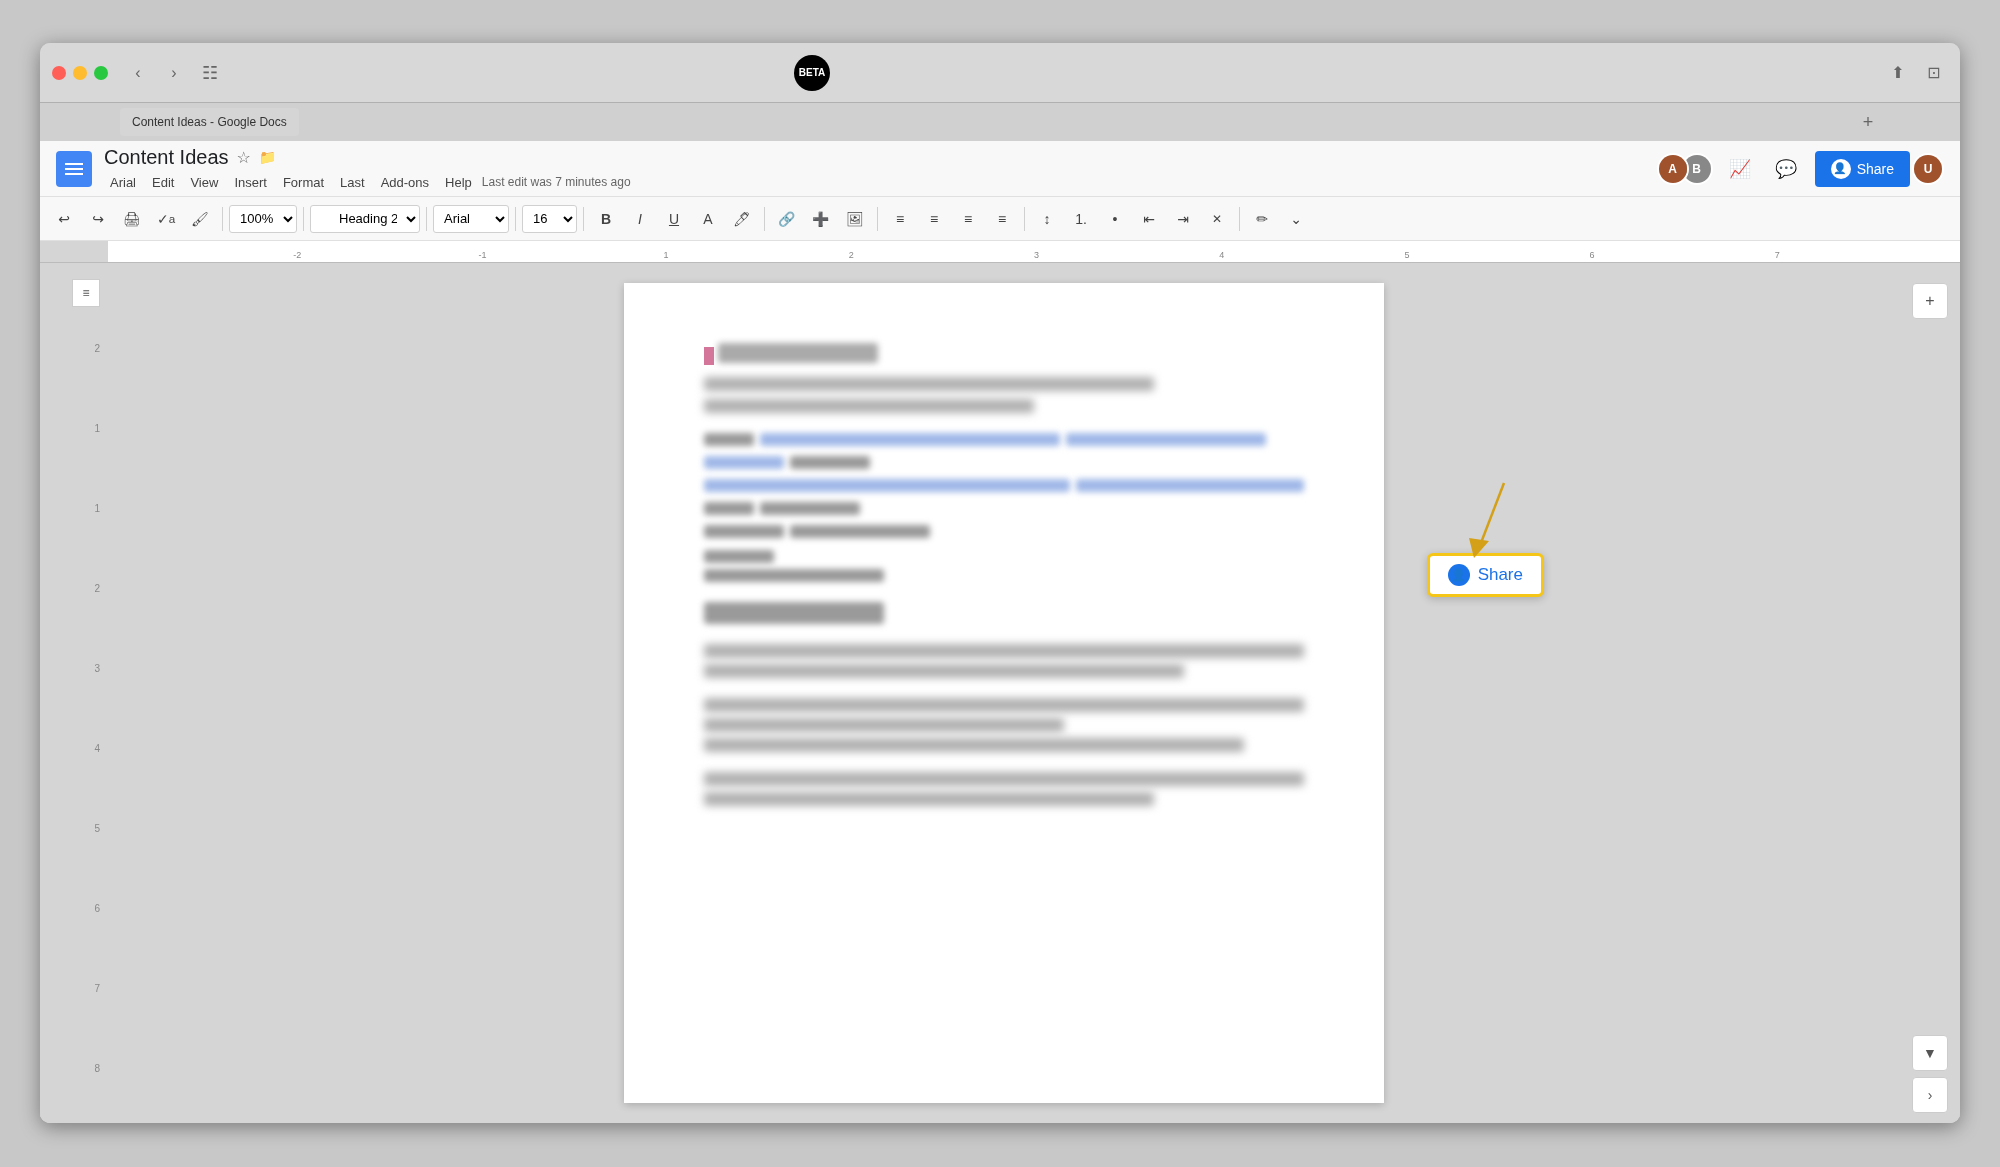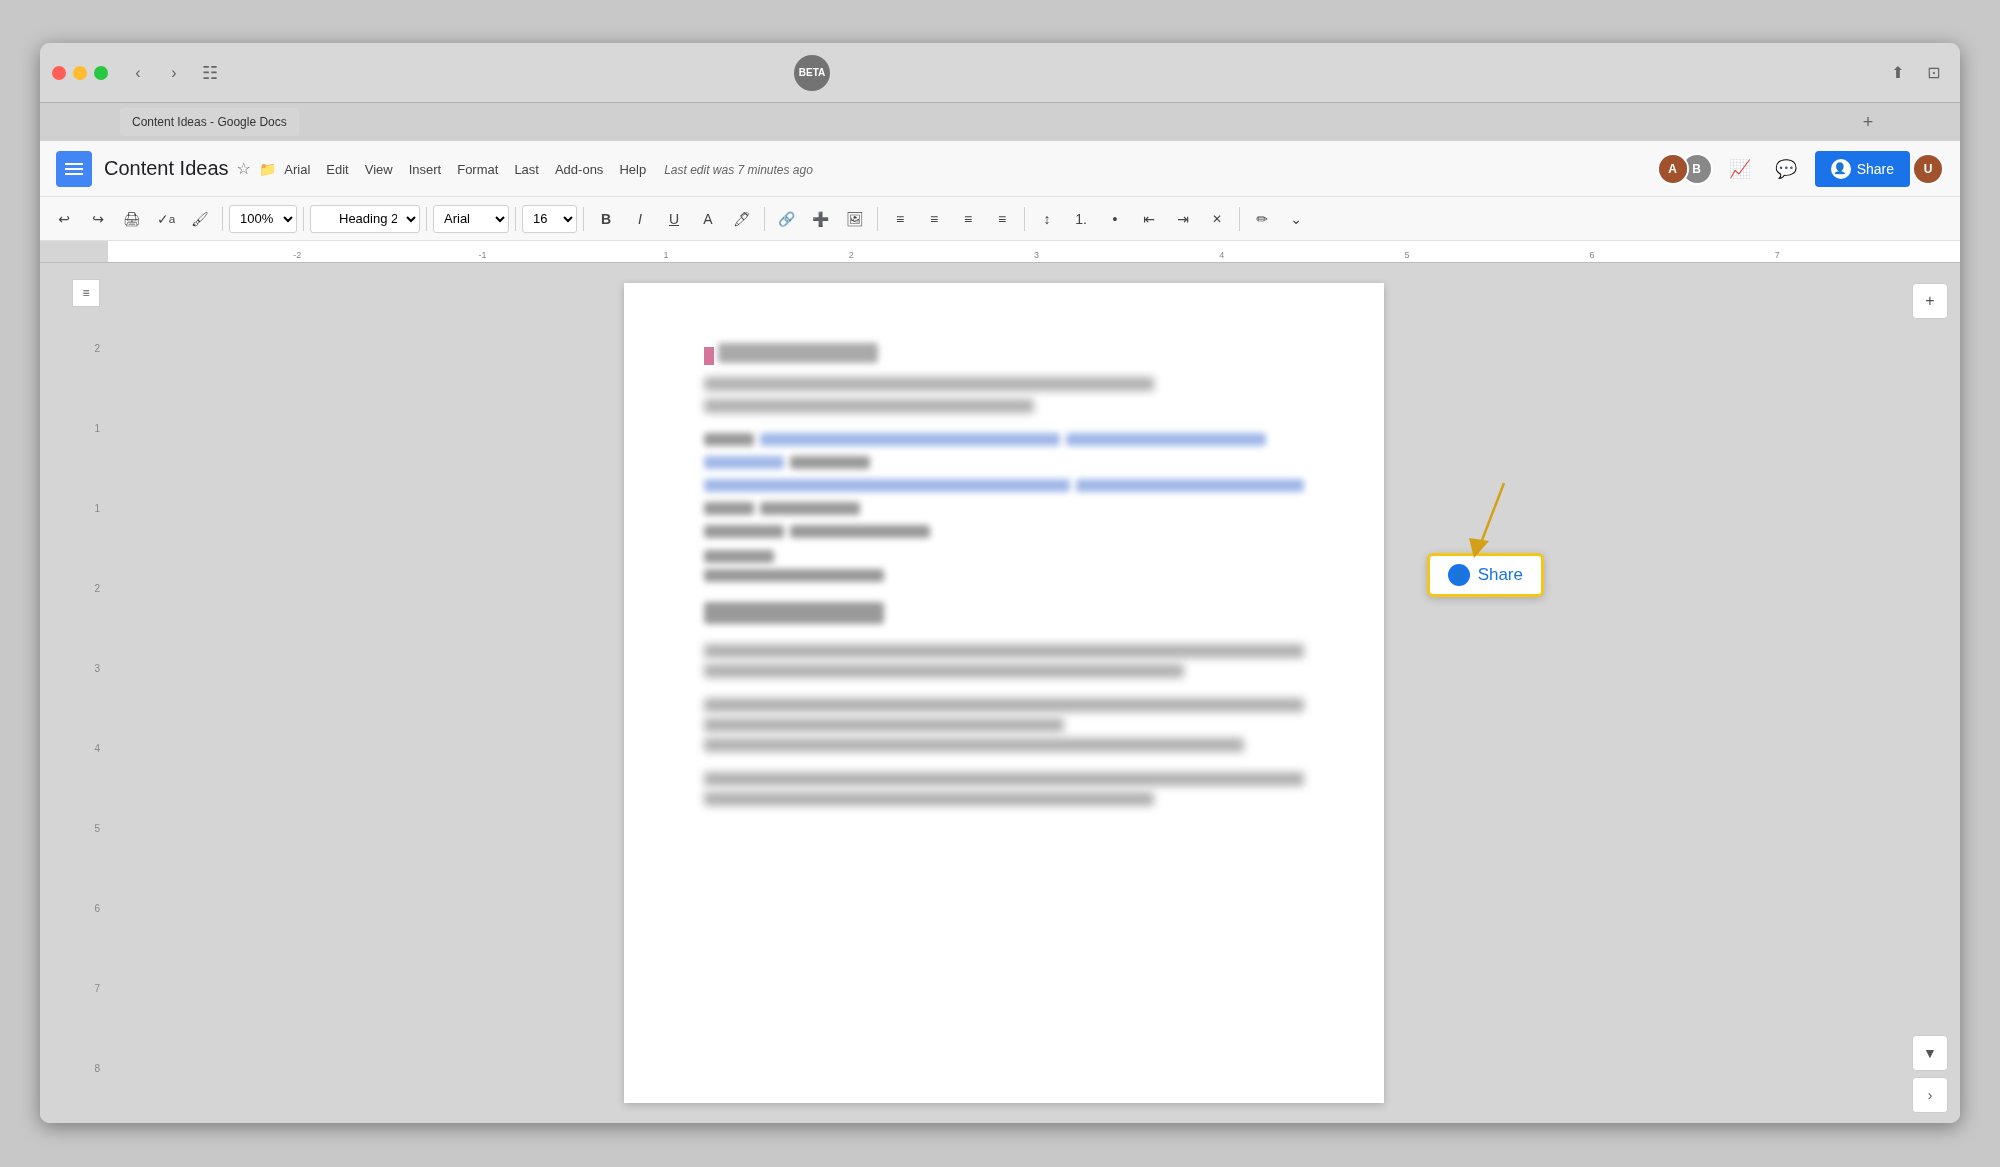--- a/index.html
+++ b/index.html
@@ -79,21 +79,21 @@
       align-items: center;
       padding: 0 10px;
       gap: 6px;
       font-size: 13px;
       color: #333;
     }
     .lock-icon { font-size: 11px; color: #555; }
 
     .beta-badge {
       width: 36px; height: 36px;
-      background: #737373;
+      background: #000000;
       border-radius: 50%;
       display: flex; align-items: center; justify-content: center;
       font-size: 10px; font-weight: bold; color: white;
       position: absolute;
       left: 50%;
       transform: translateX(-260px);
     }
 
     .title-bar-right {
       display: flex; align-items: center; gap: 8px;
@@ -160,21 +160,21 @@
       background: #4285f4;
       border-radius: 4px;
       display: flex; align-items: center; justify-content: center;
     }
     .docs-logo-lines {
       display: flex; flex-direction: column; gap: 3px;
     }
     .docs-logo-line {
       width: 18px; height: 2px; background: white;
     }
-    .docs-title-area { display: flex; flex-direction: row; gap: 2px; }
+    .docs-title-area { display: flex; flex-direction: column; gap: 2px; }
     .docs-title-row { display: flex; align-items: center; gap: 8px; }
     .docs-title {
       font-size: 20px; font-weight: 400; color: #202124;
     }
     .star-icon { color: #666; font-size: 16px; cursor: pointer; }
     .folder-icon { color: #666; font-size: 14px; cursor: pointer; }
 
     .docs-menu {
       display: flex;
       align-items: center;
@@ -183,22 +183,20 @@
     }
     .docs-menu-item {
       font-size: 13px; color: #444;
       padding: 2px 6px;
       cursor: pointer;
       border-radius: 3px;
     }
 
     .last-edit {
       font-size: 12px; color: #666;
-      margin-left: 8px;
-      font-style: italic;
     }
 
     .docs-header-right {
       margin-left: auto;
       display: flex; align-items: center; gap: 10px;
     }
 
     .icon-btn {
       width: 36px; height: 36px;
       background: none; border: none;

